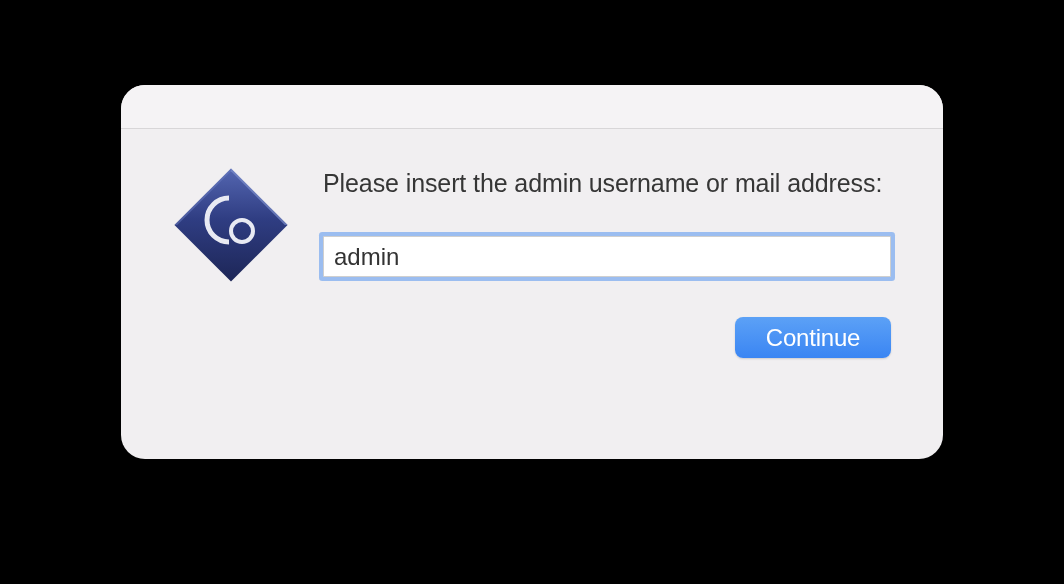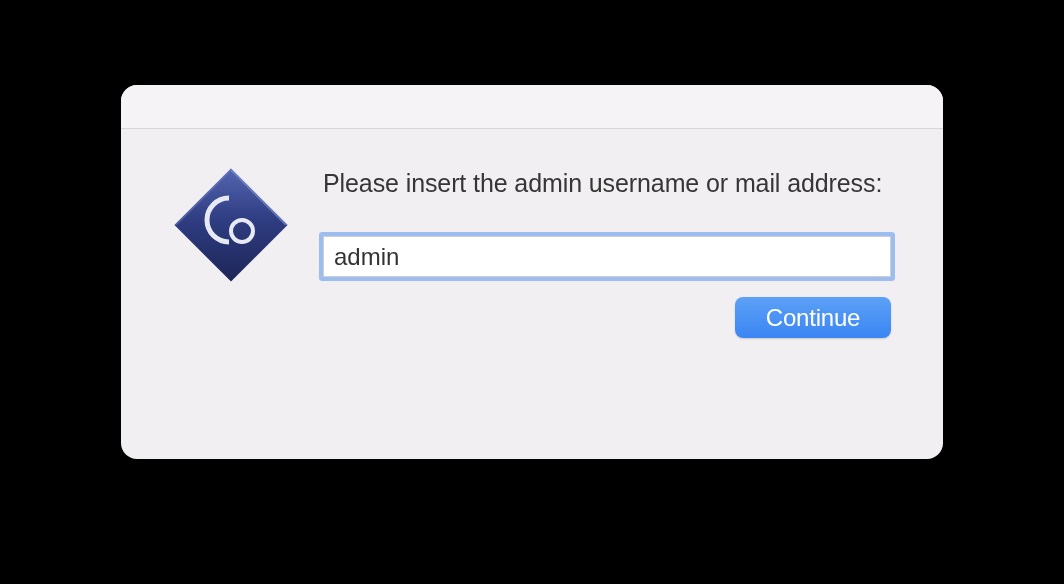--- a/index.html
+++ b/index.html
@@ -16,21 +16,21 @@
       display: flex;
       align-items: flex-start;
       justify-content: center;
       padding-top: 85px;
     }
     
     .dialog {
       width: 822px;
       height: 374px;
       background: #f1eff1;
-      border-radius: 16px;
+      border-radius: 24px;
       box-shadow: 0 20px 60px rgba(0,0,0,0.5);
       overflow: hidden;
       position: relative;
     }
     
     .titlebar {
       height: 44px;
       background: #f5f3f5;
       border-bottom: 1px solid #d8d6d8;
     }
@@ -60,21 +60,21 @@
     .prompt-text {
       font-size: 25px;
       line-height: 33px;
       color: #363636;
       margin-bottom: 36px;
       letter-spacing: -0.1px;
     }
     
     .input-wrap {
       position: relative;
-      margin-bottom: 20px;
+      margin-bottom: 40px;
     }
     
     .text-input {
       width: 100%;
       height: 41px;
       padding: 4px 10px;
       font-size: 24px;
       color: #333;
       background: #ffffff;
       border: 1px solid #cfcfcf;

